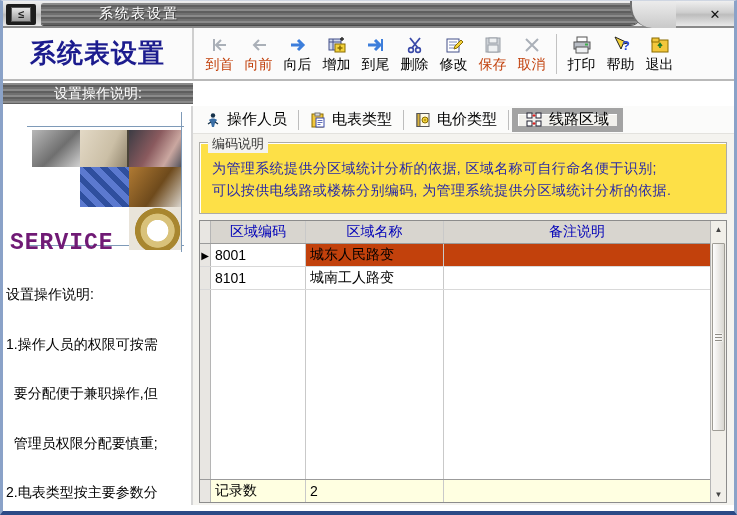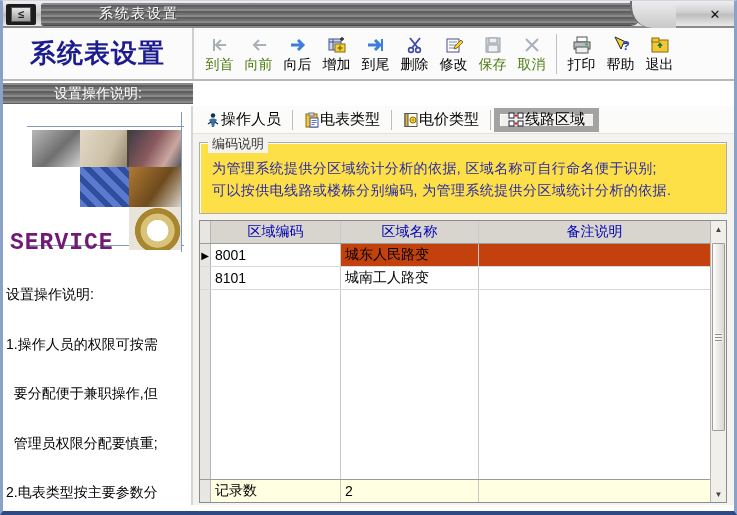--- a/index.html
+++ b/index.html
@@ -59,21 +59,21 @@
     font-size:26px; font-weight:bold; color:#1c1c8e; letter-spacing:1px;
     border-right:2px solid #cfcfcf;
   }
   .tool-btns { display:flex; align-items:center; padding-left:6px; }
   .tbtn {
     width:39px; height:46px; display:flex; flex-direction:column; align-items:center;
     justify-content:flex-start; padding-top:3px; cursor:default;
   }
   .tbtn .ticon { height:22px; display:flex; align-items:center; justify-content:center; }
   .tbtn .tlabel { font-size:14px; color:#000; line-height:1.2; }
-  .tbtn.disabled .tlabel { color:#4d7c0f; }
+  .tbtn.disabled .tlabel { color:#c2410c; }
   .tsep { width:1px; height:40px; background:#c2c2c2; margin:0 5px; }
 
   
   .header-row { height:21px; display:flex; margin-top:2px; }
   .left-hd {
     width:190px; color:#fff; font-size:14px; display:flex; align-items:center; justify-content:center;
   }
   .hd-gap { width:5px; background:#ffffff; }
   .right-hd {
     flex:1; color:#fff; font-size:14px; display:flex; align-items:center; padding-left:6px;
@@ -95,21 +95,21 @@
   }
   .instructions {
     position:absolute; left:3px; top:147px; width:188px;
     font-size:14px; line-height:16.5px; color:#000; white-space:pre; overflow:hidden;
   }
 
   .right-panel { flex:1; background:#f4f3ef; display:flex; flex-direction:column; overflow:hidden; }
 
   
   .tabbar { height:28px; background:#fbfbfa; display:flex; align-items:center; padding-left:4px; border-bottom:1px solid #e3e2de; }
-  .tab { display:flex; align-items:center; gap:0; padding:2px 8px; height:24px; font-size:15px; color:#000; cursor:default; }
+  .tab { display:flex; align-items:center; gap:6px; padding:2px 8px; height:24px; font-size:15px; color:#000; cursor:default; }
   .tab.selected { border:6px solid #a3a3a3; background:#f1f0ec; box-shadow:inset 1px 1px 0 #ffffff;text-align:center; }
   .tabsep { width:1px; height:20px; background:#bdbdbd; margin:0 3px; }
 
   
   .gbox {
     margin:8px 7px 4px 6px; border:1px solid #adaca7; box-shadow:1px 1px 0 #ffffff inset;
     position:relative; padding:14px 10px 8px 12px; height:72px; background:#fde047;
   }
   .gbox-title {
     position:absolute; top:-8px; left:8px; background:#f4f3ef; padding:0 4px; font-size:13px; color:#333;
@@ -120,21 +120,21 @@
   .grid-wrap { flex:1; margin:2px 7px 2px 6px; border:1px solid #8c8c8c; background:#fff; display:flex; overflow:hidden; }
   .grid-main { flex:1; display:flex; flex-direction:column; }
   .g-row { display:flex; }
   .g-head { background:#d8d5cf; border-bottom:1px solid #9b9b9b; }
   .g-head .g-cell { color:#0000b8; font-size:14px; justify-content:center; }
   .g-cell {
     display:flex; align-items:center; padding:0 4px; height:22px; font-size:14px;
     border-right:1px solid #c9c9c9; overflow:hidden; white-space:nowrap;
   }
   .c-ind { width:11px; padding:0 1px; background:#e8e6e2; border-right:1px solid #b5b5b5; justify-content:center; }
-  .c-code { width:130px; }
+  .c-code { width:95px; }
   .c-name { width:138px; }
   .c-note { flex:1; border-right:none; }
   .data-row { border-bottom:1px solid #d9d9d9; background:#fff; }
   .data-row.selected .c-name, .data-row.selected .c-note { background:#c2410c;text-align:center; }
   .g-filler { flex:1; }
   .g-filler .g-cell { height:100%; }
   .g-foot { background:#ffffe1; border-top:1px solid #9b9b9b; }
   .g-foot .c-ind { background:#e8e6e2; }
   .g-foot .g-cell { background:#ffffe1; }
   .g-foot .c-ind { background:#e8e6e2; }

